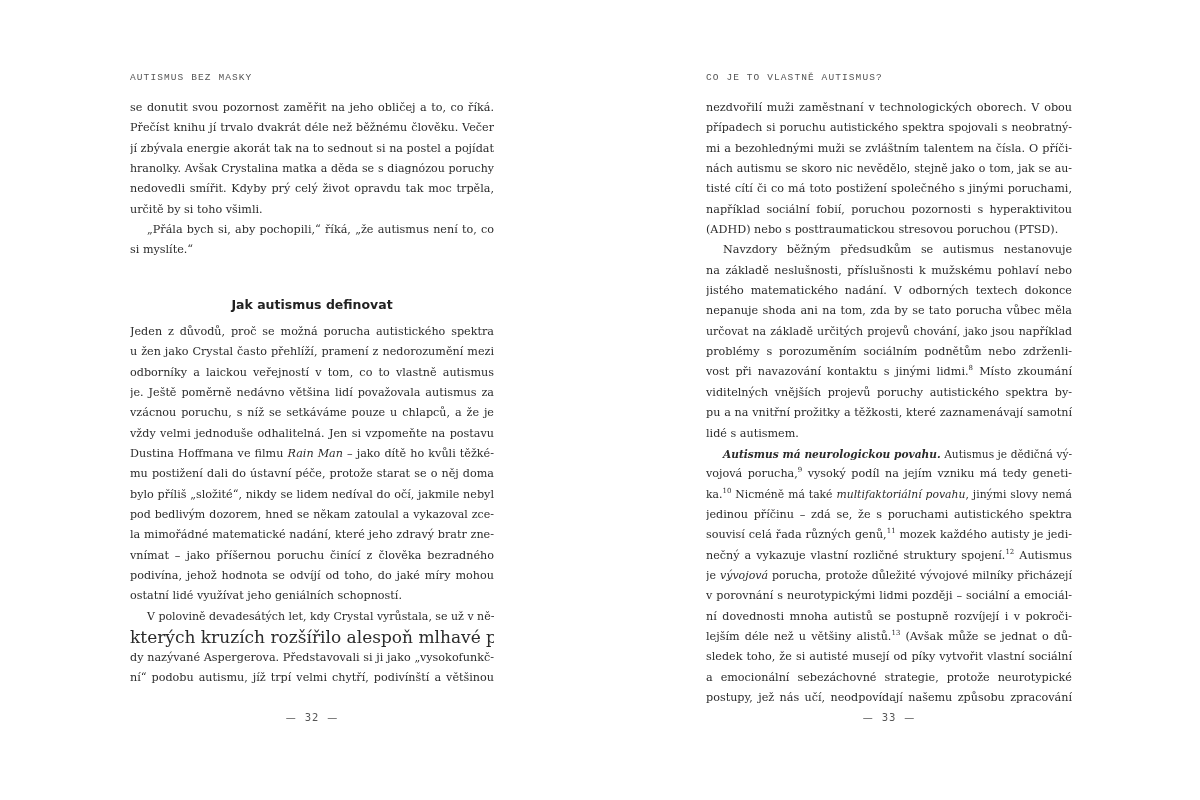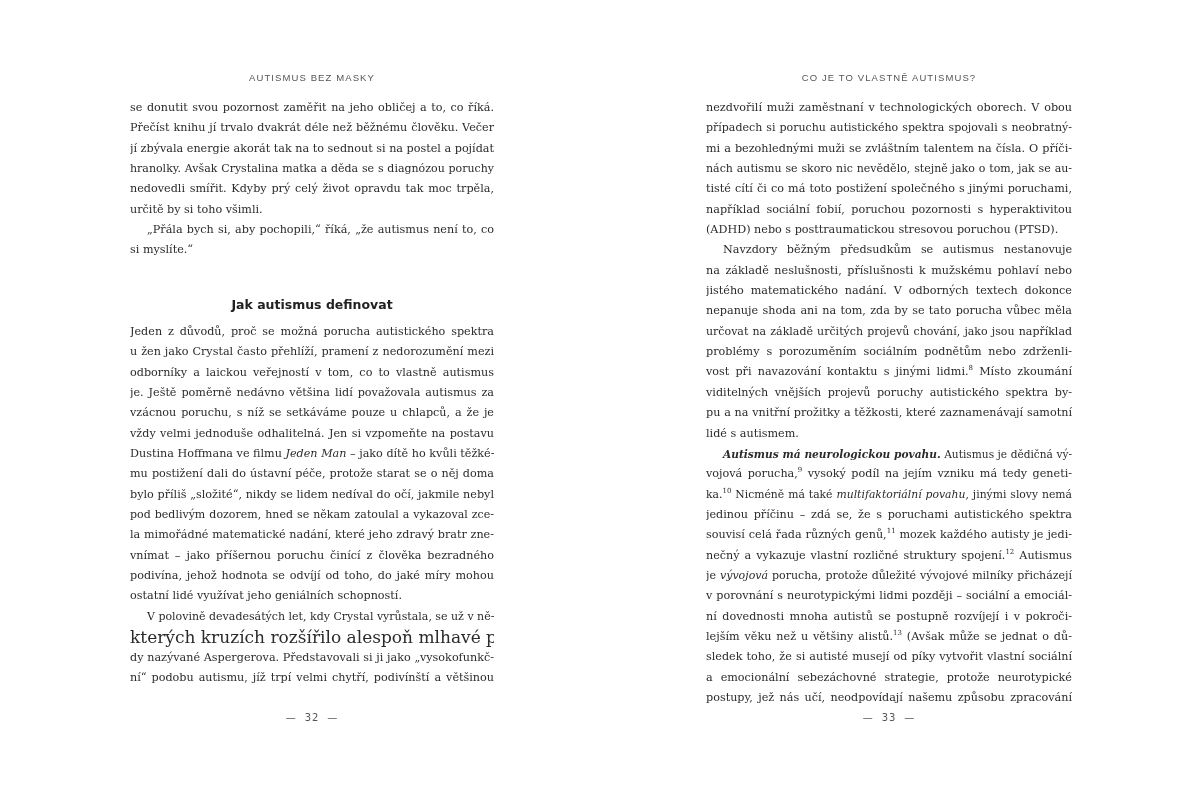--- a/index.html
+++ b/index.html
@@ -20,22 +20,21 @@
       height: 800px;
     }
     .page.left { left: 130px; width: 364px; }
     .page.right { left: 706px; width: 366px; }
 
     .running-head {
       position: absolute;
       top: 72px;
       left: 0;
       right: 0;
-      text-align: center;
-      font-family: Liberation Sans, sans-serif;
+      font-family: Liberation Mono, monospace;
       font-size: 9.5px;
       letter-spacing: 1.1px;
       color: #555;
       font-weight: 300;
     }
     .body-text {
       position: absolute;
       top: 98px;
       left: 0;
       right: 0;
@@ -95,21 +94,21 @@
       <span class="line end"><span>si myslíte.“</span></span>
     </div>
   <div class="heading" style="top:297px;">Jak autismus definovat</div>
   <div class="body-text" id="left-section" style="top:322px;">
       <span class="line"><span>Jeden z důvodů, proč se možná porucha autistického spektra</span></span>
       <span class="line"><span>u žen jako Crystal často přehlíží, pramení z nedorozumění mezi</span></span>
       <span class="line"><span>odborníky a laickou veřejností v tom, co to vlastně autismus</span></span>
       <span class="line"><span>je. Ještě poměrně nedávno většina lidí považovala autismus za</span></span>
       <span class="line"><span>vzácnou poruchu, s níž se setkáváme pouze u chlapců, a že je</span></span>
       <span class="line"><span>vždy velmi jednoduše odhalitelná. Jen si vzpomeňte na postavu</span></span>
-      <span class="line"><span>Dustina Hoffmana ve filmu </span><i>Jeden Man</i><span> – jako dítě ho kvůli těžké-</span></span>
+      <span class="line"><span>Dustina Hoffmana ve filmu </span><i>Rain Man</i><span> – jako dítě ho kvůli těžké-</span></span>
       <span class="line"><span>mu postižení dali do ústavní péče, protože starat se o něj doma</span></span>
       <span class="line"><span>bylo příliš „složité“, nikdy se lidem nedíval do očí, jakmile nebyl</span></span>
       <span class="line" style="font-size: 11px;"><span>pod bedlivým dozorem, hned se někam zatoulal a vykazoval zce-</span></span>
       <span class="line"><span>la mimořádné matematické nadání, které jeho zdravý bratr zne-</span></span>
       <span class="line"><span>vnímat – jako příšernou poruchu činící z člověka bezradného</span></span>
       <span class="line"><span>podivína, jehož hodnota se odvíjí od toho, do jaké míry mohou</span></span>
       <span class="line end"><span>ostatní lidé využívat jeho geniálních schopností.</span></span>
       <span class="line indent" style="font-size: 11px;"><span>V polovině devadesátých let, kdy Crystal vyrůstala, se už v ně-</span></span>
       <span class="line" style="font-size: 17px;"><span>kterých kruzích rozšířilo alespoň mlhavé povědomí o poruše teh-</span></span>
       <span class="line"><span>dy nazývané Aspergerova. Představovali si ji jako „vysokofunkč-</span></span>
@@ -142,21 +141,21 @@
       <span class="line end"><span>lidé s autismem.</span></span>
       <span class="line indent" style="font-size: 10.6px;"><span style="font-weight: bold; font-style: italic;">Autismus má neurologickou povahu.</span><span> Autismus je dědičná vý-</span></span>
       <span class="line"><span>vojová porucha,</span><sup>9</sup><span> vysoký podíl na jejím vzniku má tedy geneti-</span></span>
       <span class="line" style="font-size: 10.8px;"><span>ka.</span><sup>10</sup><span> Nicméně má také </span><i>multifaktoriální povahu</i><span>, jinými slovy nemá</span></span>
       <span class="line"><span>jedinou příčinu – zdá se, že s poruchami autistického spektra</span></span>
       <span class="line"><span>souvisí celá řada různých genů,</span><sup>11</sup><span> mozek každého autisty je jedi-</span></span>
       <span class="line"><span>nečný a vykazuje vlastní rozličné struktury spojení.</span><sup>12</sup><span> Autismus</span></span>
       <span class="line" style="font-size: 11px;"><span>je </span><i>vývojová</i><span> porucha, protože důležité vývojové milníky přicházejí</span></span>
       <span class="line"><span>v porovnání s neurotypickými lidmi později – sociální a emociál-</span></span>
       <span class="line"><span>ní dovednosti mnoha autistů se postupně rozvíjejí i v pokroči-</span></span>
-      <span class="line"><span>lejším věku než u většiny alistů.</span><sup>13</sup><span> (Avšak může se jednat o dů-</span></span>
+      <span class="line"><span>lejším déle než u většiny alistů.</span><sup>13</sup><span> (Avšak může se jednat o dů-</span></span>
       <span class="line"><span>sledek toho, že si autisté musejí od píky vytvořit vlastní sociální</span></span>
       <span class="line"><span>a emocionální sebezáchovné strategie, protože neurotypické</span></span>
       <span class="line"><span>postupy, jež nás učí, neodpovídají našemu způsobu zpracování</span></span>
     </div>
   <div class="folio">
     <span class="dash">—</span><span>33</span><span class="dash">—</span>
   </div>
 </div>
 
 </body></html>

